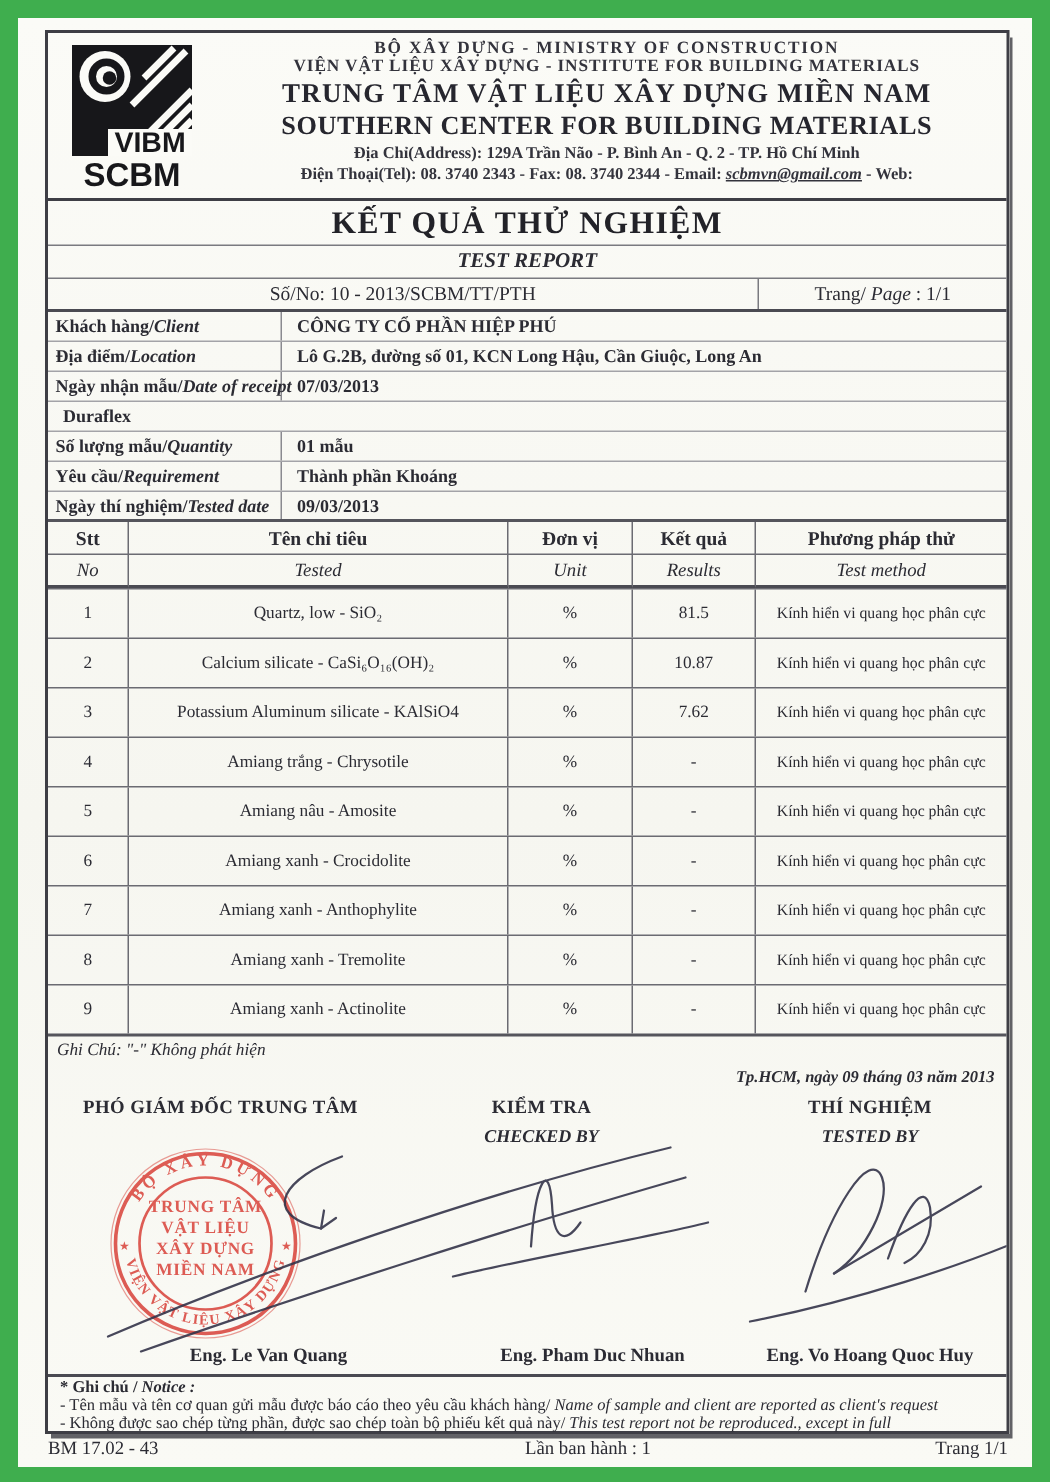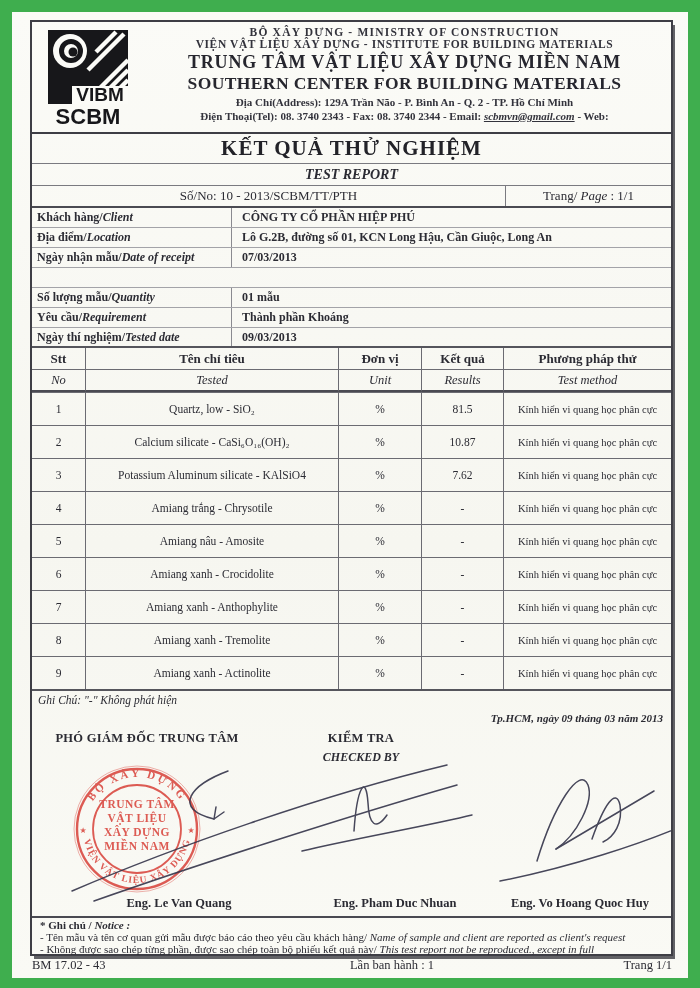--- a/index.html
+++ b/index.html
@@ -23,21 +23,21 @@
   .t1 { height:30px; line-height:29px; text-align:center; font-size:21px; font-weight:bold; letter-spacing:1px; border-bottom:1px solid #7a7a80; color:#222228; }
   .t2 { height:22px; line-height:21px; text-align:center; font-size:14px; font-weight:bold; font-style:italic; border-bottom:1px solid #7a7a80; }
   .t3 { height:22px; display:flex; border-bottom:2px solid #4a4a52; font-size:13px; }
   .t3-left { width:473px; text-align:center; line-height:20px; }
   .t3-right { flex:1; border-left:1px solid #7a7a80; text-align:center; line-height:20px; }
   .t3-right .pg-en { font-style:italic; }
 
   
   .info-row { height:20px; display:flex; border-bottom:1px solid #a3a3a8; font-size:12px; }
   .info-row:last-child { border-bottom:2px solid #55555c; }
-  .info-label { width:200px; border-right:1px solid #8a8a90; padding-left:5px; line-height:18px; font-weight:bold; white-space:nowrap; }
+  .info-label { width:156px; border-right:1px solid #8a8a90; padding-left:5px; line-height:18px; font-weight:bold; white-space:nowrap; }
   .info-label .en { font-style:italic; }
   .info-value { flex:1; padding-left:10px; line-height:18px; font-weight:bold; white-space:nowrap; }
 
   
   .trow { display:grid; grid-template-columns:54px 253px 83px 82px 1fr; border-bottom:1px solid #6b6b72; }
   .trow > div { border-right:1px solid #6b6b72; display:flex; align-items:center; justify-content:center; text-align:center; }
   .trow > div:last-child { border-right:none; }
   .th-vi { height:22px; font-weight:bold; font-size:13px; }
   .th-en { height:22px; font-style:italic; font-size:12.5px; border-bottom:2px solid #4a4a52; }
   .td { height:32px; font-size:11.5px; }
@@ -116,20 +116,21 @@
       </div>
       <div class="info-row">
         <div class="info-label"><span>Địa điểm/</span><span class="en">Location</span></div>
         <div class="info-value">Lô G.2B, đường số 01, KCN Long Hậu, Cần Giuộc, Long An</div>
       </div>
       <div class="info-row">
         <div class="info-label"><span>Ngày nhận mẫu/</span><span class="en">Date of receipt</span></div>
         <div class="info-value">07/03/2013</div>
       </div>
       <div class="info-row">
+        <div class="info-value">Duraflex</div>
       </div>
       <div class="info-row">
         <div class="info-label"><span>Số lượng mẫu/</span><span class="en">Quantity</span></div>
         <div class="info-value">01 mẫu</div>
       </div>
       <div class="info-row">
         <div class="info-label"><span>Yêu cầu/</span><span class="en">Requirement</span></div>
         <div class="info-value">Thành phần Khoáng</div>
       </div>
       <div class="info-row">
@@ -239,20 +240,24 @@
     <div class="bottom">
       <div class="note-line">Ghi Chú: "-" Không phát hiện</div>
       <div class="date-line">Tp.HCM, ngày 09 tháng 03 năm 2013</div>
 
       <div class="sig-col" style="left:15px;">
         <div class="sig-vi">PHÓ GIÁM ĐỐC TRUNG TÂM</div>
       </div>
       <div class="sig-col" style="left:229px;">
         <div class="sig-vi">KIỂM TRA</div>
         <div class="sig-en">CHECKED BY</div>
+      </div>
+      <div class="sig-col" style="left:448px;">
+        <div class="sig-vi">THÍ NGHIỆM</div>
+        <div class="sig-en">TESTED BY</div>
       </div>
 
       <svg class="inkart" viewBox="0 0 639 188">
 
         <g opacity="0.88">
           <circle cx="105" cy="86" r="60" fill="none" stroke="#d9463e" stroke-width="2.4"></circle>
           <circle cx="105" cy="86" r="63" fill="none" stroke="#d9463e" stroke-width="0.8" opacity="0.6"></circle>
           <circle cx="105" cy="86" r="44" fill="none" stroke="#d9463e" stroke-width="1.8"></circle>
           <defs>
             <path id="arcTop" d="M 53,86 A 52 52 0 0 1 157,86"></path>

